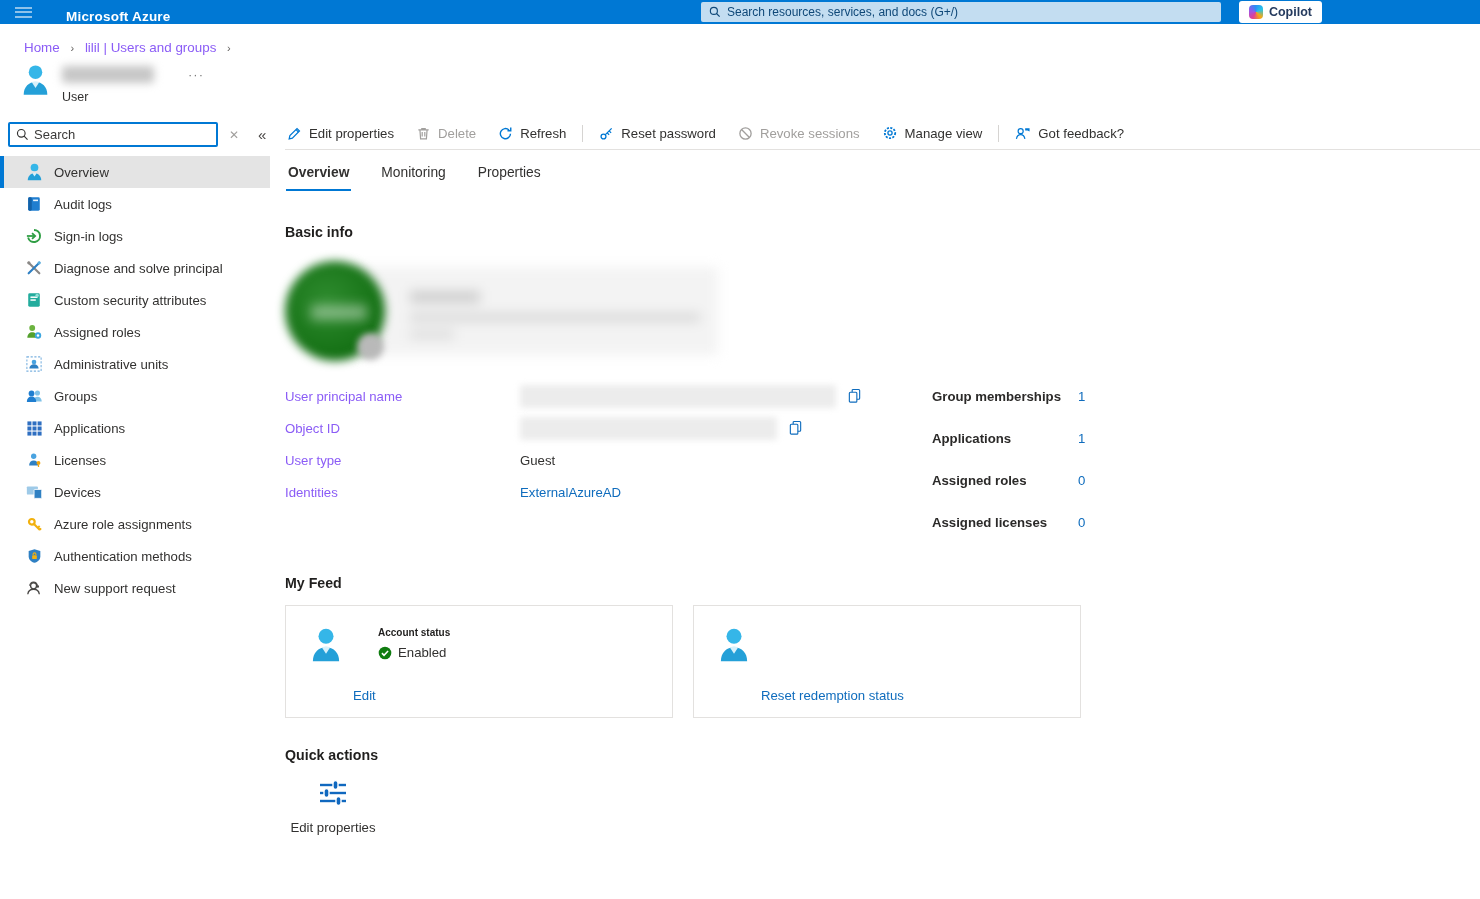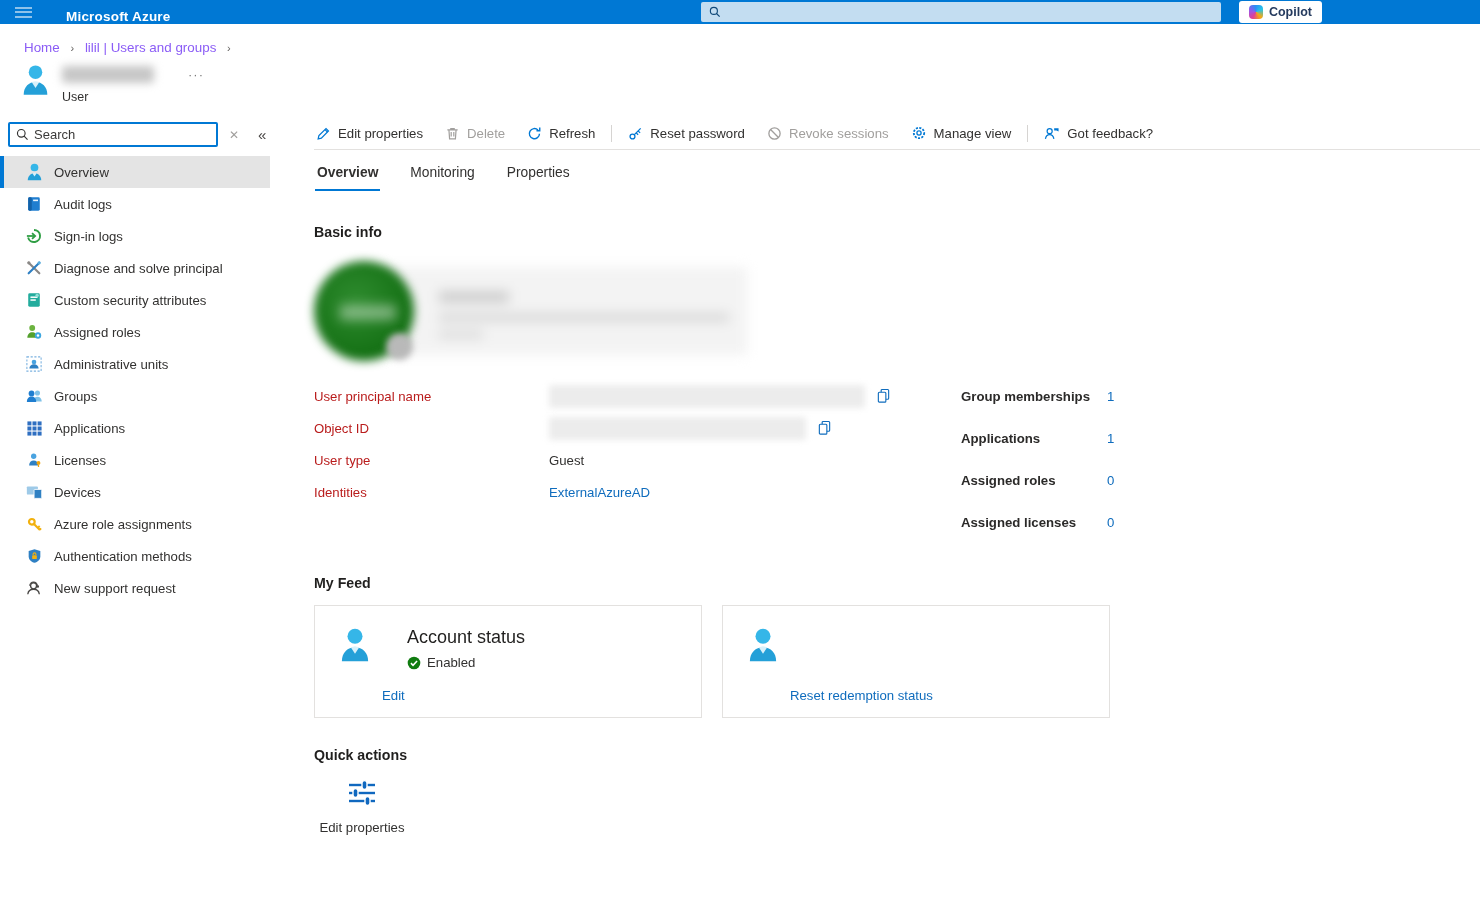--- a/index.html
+++ b/index.html
@@ -27,21 +27,21 @@
 
   
   .page-header { display:flex; margin:9px 0 0 22px; gap:13px; align-items:flex-start; }
   .ph-text { padding-top:2px; }
   .ph-row { display:flex; align-items:center; }
   .blur-name { width:92px; height:17px; border-radius:3px; background:#c6c6c6; filter:blur(4px); }
   .more-dots { margin-left:34px; color:#7a7a7a; font-size:13px; letter-spacing:1px; cursor:pointer; }
   .ph-sub { font-size:12.5px; margin-top:7px; color:#323130; }
 
   
-  .layout { display:flex; margin-top:13px; height:762px;gap:29px; }
+  .layout { display:flex; margin-top:13px; height:762px; }
   .sidebar { width:270px; flex:0 0 270px; }
   .sb-search-row { display:flex; align-items:center; margin:5px 8px 0 8px; }
   .sb-search { flex:0 0 200px; height:25px; border:2px solid #0078d4; border-radius:2px; display:flex; align-items:center; padding:0 6px; gap:5px; background:#fff; }
   .sb-search input { flex:1; min-width:0; border:none; outline:none; font-size:13px; color:#323130; font-family:inherit; }
   .sb-search input::placeholder { color:#3b3a39; opacity:1; }
   .sb-clear { margin-left:11px; color:#a19f9d; font-size:12px; cursor:pointer; }
   .sb-collapse { margin-left:19px; color:#484644; font-size:15px; cursor:pointer; }
   .nav { margin-top:9px; }
   .nav-item { height:32px; display:flex; align-items:center; gap:11px; padding-left:25px; font-size:13.2px; cursor:pointer; }
   .nav-item.sel { background:#e4e4e4; box-shadow:inset 4px 0 0 #0078d4; }
@@ -73,38 +73,38 @@
   .g-avatar-wrap { position:absolute; left:0; top:0; width:104px; height:104px; }
   .g-avatar { position:absolute; left:0; top:0; width:100px; height:100px; border-radius:50%;
     background:radial-gradient(circle at 42% 40%, #2f8c2f 0%, #157115 65%, #0c640c 100%); filter:blur(5px); }
   .g-text { position:absolute; left:26px; top:44px; width:56px; height:15px; background:rgba(255,255,255,.42); filter:blur(6px); }
   .g-badge { position:absolute; left:72px; top:72px; width:27px; height:27px; border-radius:50%; background:#b9b9b9; filter:blur(3px); }
 
   
   .info-grid { display:flex; margin-top:13px; }
   .fields { width:647px; }
   .frow { height:32px; display:flex; align-items:center; }
-  .flabel { width:235px; font-size:13.2px; color:#b91c1c; flex:0 0 235px; }
+  .flabel { width:235px; font-size:13.2px; color:#8b5cf6; flex:0 0 235px; }
   .fvalue { font-size:13.2px; display:flex; align-items:center; }
   .pill { height:23px; border-radius:2px; background:#ececec; filter:blur(3px); }
   .pill.upn { width:316px; }
   .pill.oid { width:257px; }
   .copy-btn { margin-left:11px; cursor:pointer; display:flex; }
   .link { color:#0f6cbd; cursor:pointer; }
   .stats { width:220px; }
   .srow { height:32px; margin-bottom:10px; display:flex; align-items:center; }
   .slabel { width:146px; flex:0 0 146px; font-size:13.2px; font-weight:700; color:#2b2a29; }
   .svalue { font-size:13.2px; color:#0f6cbd; cursor:pointer; }
 
   
   .cards { display:flex; gap:20px; margin-top:14px; }
   .card { position:relative; width:388px; height:113px; border:1px solid #e3e1df; background:#fff; padding:21px 0 0 25px; }
   .card-icon { position:absolute; left:25px; top:21px; }
   .card-body { margin-left:67px; }
-  .card-title { font-size:18px; font-weight:400; color:#201f1e; }
+  .card-title { font-size:10px; font-weight:700; color:#201f1e; }
   .card-status { margin-top:7px; font-size:13.2px; display:flex; align-items:center; gap:6px; }
   .card-link { position:absolute; left:67px; bottom:14px; font-size:13.2px; color:#0f6cbd; cursor:pointer; }
 
   
   .qa-item { margin-top:16px; width:96px; display:flex; flex-direction:column; align-items:center; cursor:pointer; margin-left:0; }
   .qa-label { margin-top:13px; font-size:13.2px; color:#323130; }
 </style>
 </head>
 <body>
 
@@ -113,20 +113,21 @@
       <span></span>
       <span></span>
       <span></span>
     </div>
   <div class="brand">Microsoft Azure</div>
   <div class="gsearch">
     <svg width="12" height="12" viewBox="0 0 16 16">
         <circle cx="6.5" cy="6.5" r="4.7" fill="none" stroke="#0f4878" stroke-width="1.5"></circle>
         <path d="M10 10l4.2 4.2" stroke="#0f4878" stroke-width="1.5"></path>
       </svg>
+    <input placeholder="Search resources, services, and docs (G+/)" style="">
   </div>
   <button class="copilot">
     <span class="copilot-logo"></span>
     <span class="lbl">Copilot</span>
   </button>
 </div>
 
 <div class="breadcrumb">
   <a>Home</a>
   <span class="crumb-sep">›</span>

